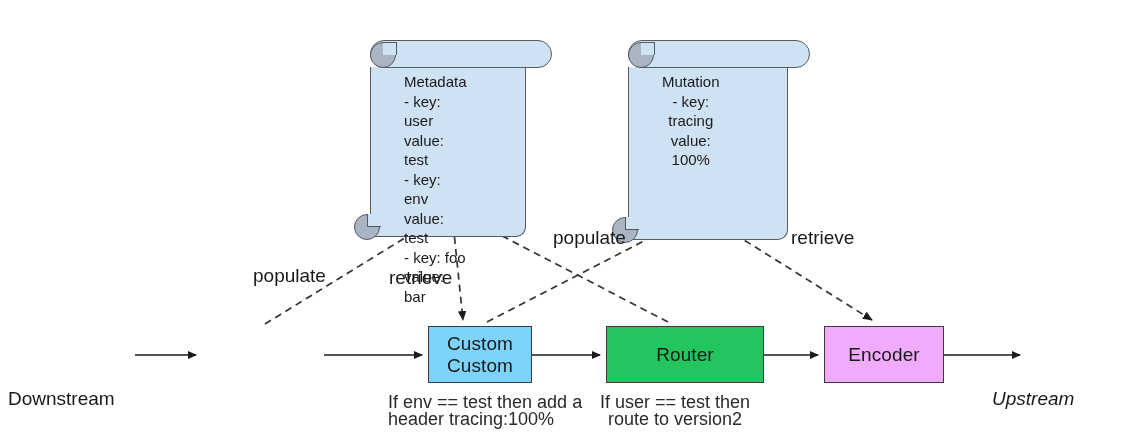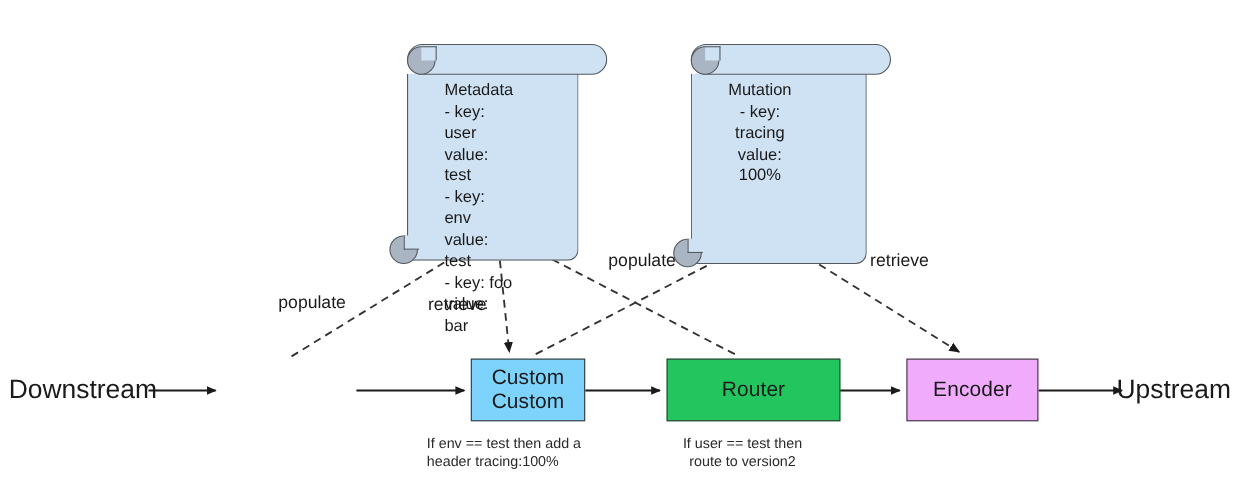--- a/index.html
+++ b/index.html
@@ -41,43 +41,44 @@
     letter-spacing: .1px;
   }
   .node-decoder { left: 202px; top: 326px; width: 122px; height: 57px; background: #d5a6bd; }
   .node-filter  { left: 428px; top: 326px; width: 104px; height: 57px; background: #7dd3fc; }
   .node-router  { left: 606px; top: 326px; width: 158px; height: 57px; background: #22c55e; }
   .node-encoder { left: 824px; top: 326px; width: 120px; height: 57px; background: #f0abfc; }
 
   
   .endpoint {
     position: absolute;
-    font-size: 24px;
+    font-size: 19px;
     line-height: 22px;
     color: #1a1a1a;
     white-space: nowrap;
+    margin-top: 44px;
   }
   .endpoint-downstream { left: 8px;   top: 344px; }
-  .endpoint-upstream   { left: 1015px; top: 344px; }
+  .endpoint-upstream   { left: 992px; top: 344px; font-style: italic; }
 
   
   .caption {
     position: absolute;
-    font-size: 13px;
+    font-size: 18px;
     line-height: 17px;
     color: #2a2a2a;
     white-space: pre-line;
   }
   .caption-filter { left: 388px; top: 394px; width: 200px; }
   .caption-router { left: 580px; top: 394px; width: 190px; text-align: center; }
 
   
   .edge-label {
     position: absolute;
-    font-size: 16px;
+    font-size: 19px;
     line-height: 19px;
     color: #1a1a1a;
     white-space: nowrap;
   }
   .lbl-populate-1 { left: 253px; top: 266px; }
   .lbl-retrieve-1 { left: 389px; top: 268px; }
   .lbl-populate-2 { left: 553px; top: 228px; }
   .lbl-retrieve-2 { left: 791px; top: 228px; }
 
   

